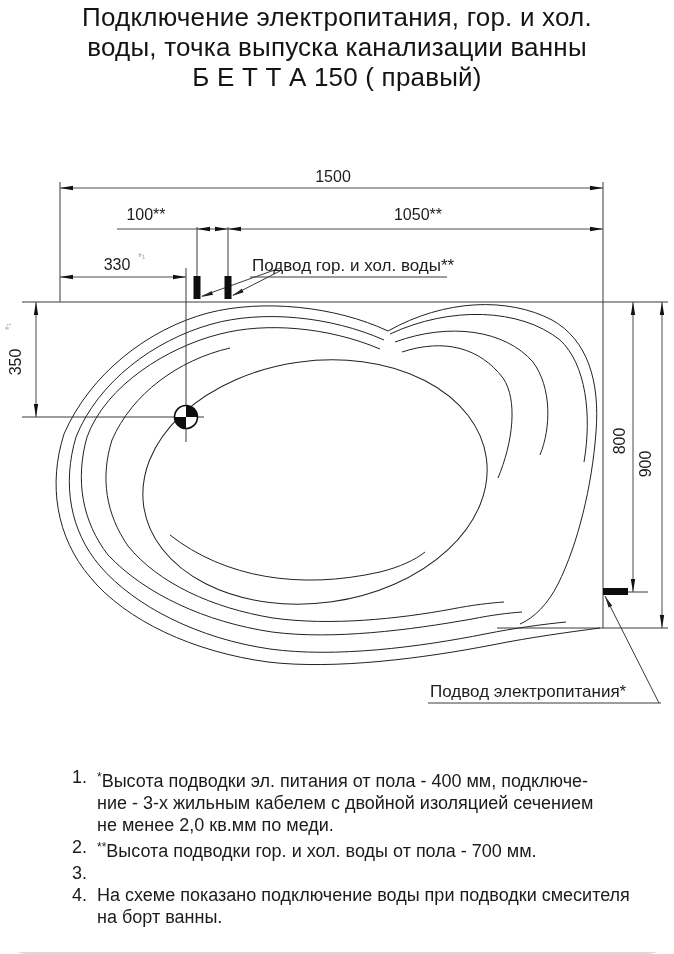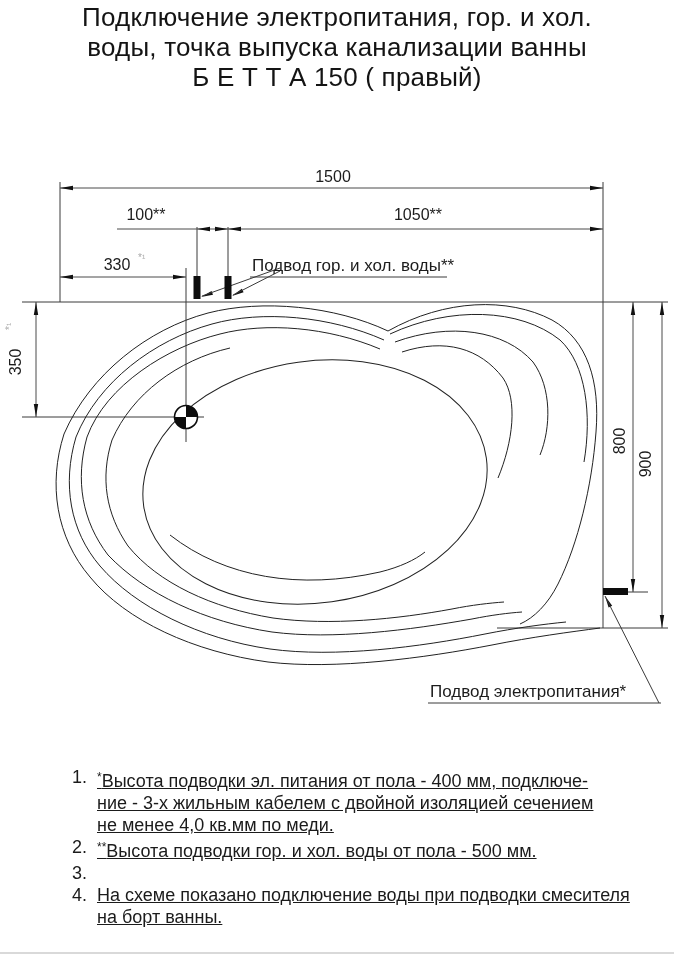--- a/index.html
+++ b/index.html
@@ -1,30 +1,30 @@
 <!DOCTYPE html>
 <html><head>
 <meta charset="utf-8">
 <style>
   html,body{margin:0;padding:0;background:#fff;}
   .page{position:relative;width:674px;height:954px;background:#fff;overflow:hidden;
-        font-family:"Liberation Sans",sans-serif;color:#161616;}
+        font-family:"Liberation Sans",sans-serif;color:#161616;border-radius:27px;}
   .title{position:absolute;top:2px;left:0;width:100%;text-align:center;
          font-size:26px;line-height:30px;letter-spacing:0.2px;color:#141414;}
   .drawing{position:absolute;left:0;top:0;}
   svg text{font-family:"Liberation Sans",sans-serif;fill:#1c1c1c;}
   .dim-num{font-size:16px;}
   .lbl{font-size:17px;}
   .mark-faint{fill:#a8a8a8;font-size:10px;}
   .notes{position:absolute;left:72px;top:766px;width:575px;
          font-size:18px;line-height:22px;color:#1b1b1b;}
   .note{display:flex;}
   .note-num{width:25px;flex:none;}
   .note-body{flex:1;}
-  .note-line{display:block;text-decoration:underline;}
+  .note-line{display:block;}
   sup.m{font-size:12px;vertical-align:6px;letter-spacing:0;}
   sup.m-gray{color:#9a9a9a;font-size:11px;vertical-align:6px;}
   .bottom-edge{position:absolute;left:0;bottom:0;width:100%;height:2px;background:#d9d9d9;}
 </style>
 </head>
 <body>
 
 <div class="page">
 
   <div class="title">
@@ -132,28 +132,28 @@
     </g>
   </svg>
 
   <div class="notes">
 
     <div class="note">
       <span class="note-num">1.</span>
       <div class="note-body">
         <span class="note-line"><sup class="m">*</sup><span>Высота подводки эл. питания от пола - 400 мм, подключе-</span></span>
         <span class="note-line">ние - 3-х жильным кабелем с двойной изоляцией сечением</span>
-        <span class="note-line">не менее 4,0 кв.мм по меди.</span>
+        <span class="note-line">не менее 2,0 кв.мм по меди.</span>
       </div>
     </div>
 
     <div class="note">
       <span class="note-num">2.</span>
       <div class="note-body">
-        <span class="note-line"><sup class="m">**</sup><span>Высота подводки гор. и хол. воды от пола - 500 мм.</span></span>
+        <span class="note-line"><sup class="m">**</sup><span>Высота подводки гор. и хол. воды от пола - 700 мм.</span></span>
       </div>
     </div>
 
     <div class="note">
       <span class="note-num">3.</span>
       <div class="note-body">
       </div>
     </div>
 
     <div class="note">

